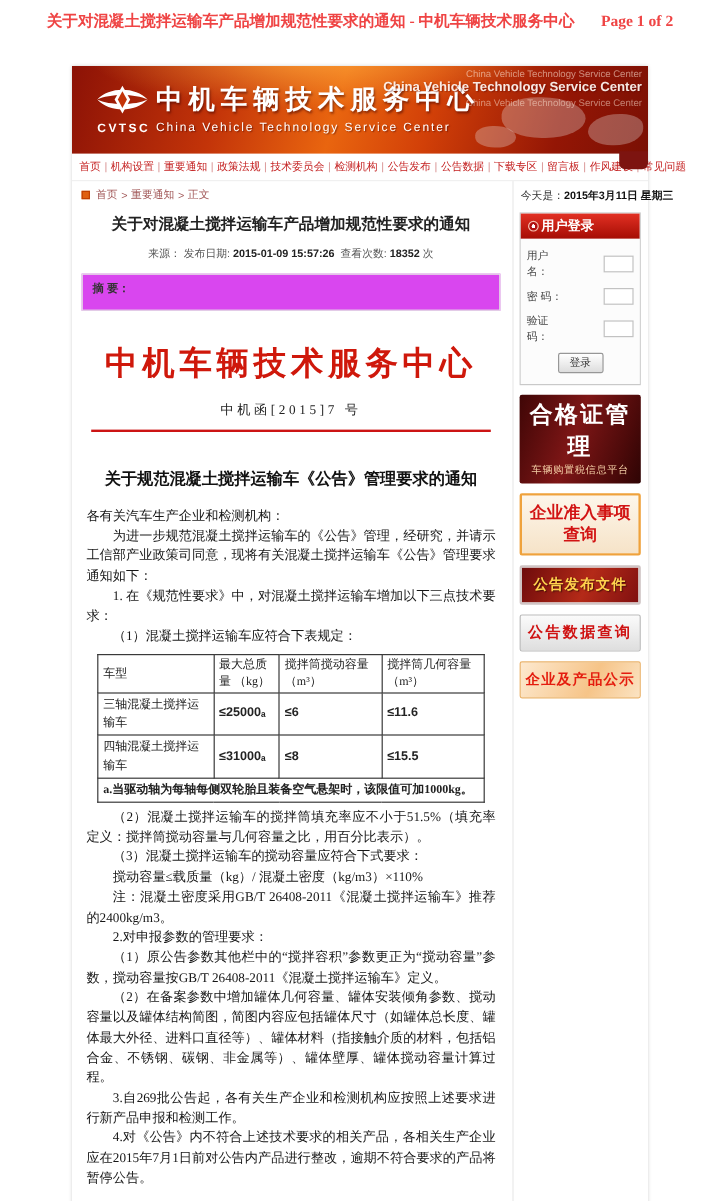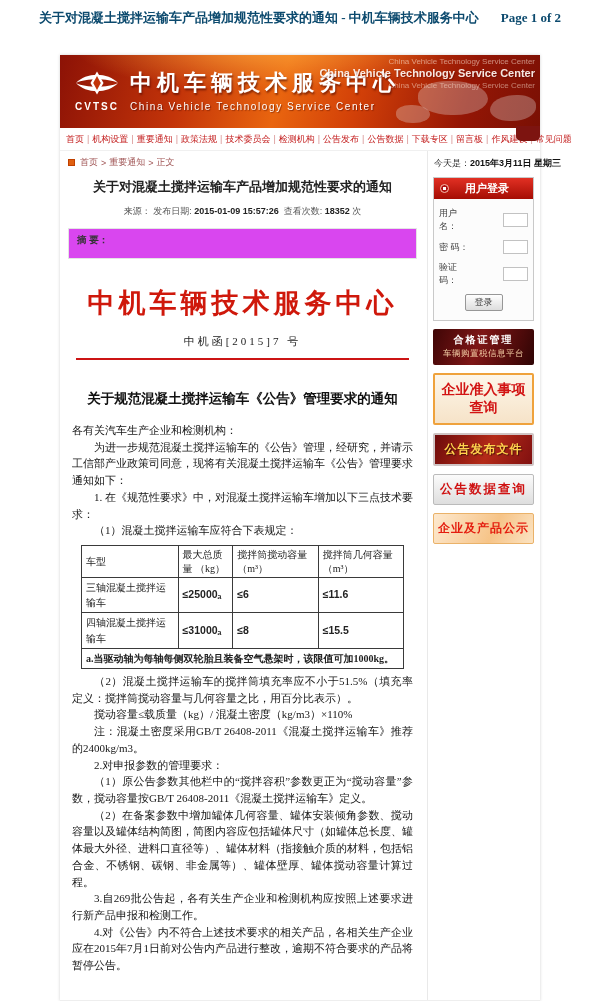--- a/index.html
+++ b/index.html
@@ -1,31 +1,31 @@
 <!DOCTYPE html>
 <html><head>
 <meta charset="utf-8">
 <style>
   * { margin:0; padding:0; box-sizing:border-box; }
   html,body { width:600px; height:1001px; background:#fff; font-family:"Liberation Sans",sans-serif; position:relative; overflow:hidden; }
 
   
-  .print-header { position:absolute; top:9px; left:0; width:600px; display:flex; justify-content:center; align-items:baseline; gap:22px; font-family:"Liberation Serif",serif; font-size:13px; font-weight:600; color:#0c4a6e; }
+  .print-header { position:absolute; top:9px; left:0; width:600px; display:flex; justify-content:center; align-items:baseline; gap:22px; font-family:"Liberation Serif",serif; font-size:13px; font-weight:600; color:#ef4444; }
 
   
   .page { position:absolute; left:60px; top:55px; width:480px; min-height:920px; background:#fff; box-shadow:0 0 3px rgba(0,0,0,.18); border-bottom:1px solid #eee; }
 
   
   .banner { position:relative; height:73px; overflow:hidden; background:linear-gradient(105deg,#8c1206 0%,#c33409 26%,#e9650f 46%,#d24008 62%,#941605 84%,#7a1004 100%); }
   .banner::before { content:""; position:absolute; inset:0; background:radial-gradient(ellipse 60% 90% at 42% -10%, rgba(255,170,60,.75), transparent 65%); }
   .map-blob { position:absolute; background:rgba(235,235,235,.30); border-radius:45% 55% 50% 50%; }
   .blob1 { right:52px; top:26px; width:70px; height:34px; }
   .blob2 { right:4px; top:40px; width:46px; height:26px; border-radius:60% 40% 55% 45%; }
   .blob3 { right:110px; top:50px; width:34px; height:18px; }
-  .banner-logo { position:absolute; left:9px; top:15px; width:56px; text-align:center; color:#fff; z-index:2; }
+  .banner-logo { position:absolute; left:9px; top:15px; width:56px; text-align:right; color:#fff; z-index:2; }
   .banner-logo .abbr { font-size:10px; font-weight:bold; letter-spacing:2px; margin-top:1px; }
   .banner-title { position:absolute; left:70px; top:13px; color:#fff; z-index:2; white-space:nowrap; }
   .banner-title .cn { font-size:22px; font-weight:bold; letter-spacing:5px; text-shadow:1px 2px 2px rgba(60,0,0,.55); }
   .banner-title .en { font-size:10px; letter-spacing:1.6px; margin-top:3px; text-shadow:1px 1px 1px rgba(60,0,0,.5); }
   .banner-marks { position:absolute; right:5px; top:2px; text-align:right; z-index:2; line-height:1.25; }
   .banner-marks .m1 { font-size:8px; color:rgba(255,235,220,.55); }
   .banner-marks .m2 { font-size:11px; color:rgba(255,250,245,.92); font-weight:bold; text-shadow:1px 1px 1px rgba(80,0,0,.4); }
   .banner-marks .m3 { font-size:8px; color:rgba(255,235,220,.5); }
   .banner-tab { position:absolute; right:0; top:71px; width:24px; height:15px; background:#7d1410; border-radius:0 0 5px 5px; z-index:3; }
 
@@ -63,31 +63,31 @@
   table.spec { width:calc(100% - 18px); margin:6px 9px 4px; border-collapse:collapse; font-size:10px; color:#222; }
   table.spec th, table.spec td { border:1px solid #3a3a3a; padding:2px 4px; text-align:left; vertical-align:middle; font-weight:normal; }
   table.spec th { line-height:1.35; }
   table.spec td.num { font-family:"Liberation Sans",sans-serif; font-weight:bold; font-size:10.5px; }
   table.spec td.foot { font-weight:600; font-size:10px; }
 
   
   .today { font-size:9px; color:#333; margin:3px 0 7px 1px; white-space:nowrap; }
   .today b { color:#111; }
   .login { border:1px solid #c9c9c9; }
-  .login-header { background:linear-gradient(#e23023,#a50d04); color:#fff; font-weight:bold; font-size:11px; padding:3px 6px; display:flex; align-items:center; gap:16px; }
+  .login-header { background:linear-gradient(#e23023,#a50d04); color:#fff; font-weight:bold; font-size:11px; padding:3px 6px; display:flex; align-items:center; gap:2px; }
   .login-icon { width:9px; height:9px; border-radius:50%; background:radial-gradient(circle,#fff 0 30%, #b01010 34% 100%); border:1px solid #f5c0b0; flex:none; }
   .login-body { background:#fcfcfc; padding:8px 5px 9px; }
   .form-row { display:flex; align-items:center; margin-bottom:7px; font-size:9px; color:#444;gap:31px; }
   .form-row label { width:33px; flex:none; }
   .form-row input { flex:1; min-width:0; height:14px; border:1px solid #c2c2c2; background:#fff; }
   .login-submit { display:block; margin:3px auto 0; font-size:9px; color:#333; padding:1px 9px; background:linear-gradient(#fff,#ddd); border:1px solid #979797; border-radius:2px; cursor:pointer; }
 
   .side-banner { margin-top:8px; text-align:center; cursor:pointer; border-radius:2px; }
   .sb0 { background:linear-gradient(110deg,#3f0606,#7e1616 45%,#4d0a0a 80%,#2e0404); color:#fff; padding:4px 2px 5px; }
-  .sb0 .l1 { font-size:10px; font-weight:bold; letter-spacing:2px; }
+  .sb0 .l1 { font-size:19px; font-weight:bold; letter-spacing:2px; }
   .sb0 .l2 { font-size:8.5px; color:#f4cfa6; margin-top:1px; letter-spacing:.5px; }
   .sb1 { background:linear-gradient(#fdf6ea,#f6e3c8); border:2px solid #efa23c; color:#d21414; font-weight:bold; font-size:14px; padding:6px 0; }
   .sb2 { background:linear-gradient(115deg,#6e0b0b,#b42a18 55%,#801010); border:2px solid #cfc4c4; color:#ffd24d; font-weight:bold; font-size:12px; padding:6px 0; letter-spacing:1px; text-shadow:1px 1px 1px rgba(0,0,0,.5); }
   .sb3 { background:linear-gradient(#fbfbfb,#dedede); border:1px solid #bbb; color:#cf1212; font-weight:bold; font-size:12.5px; letter-spacing:2px; padding:6px 0; }
   .sb4 { background:linear-gradient(115deg,#fde9cf,#f6c488 60%,#fbe3c2); border:1px solid #eab269; color:#e41c0e; font-weight:bold; font-size:12px; padding:6px 0; letter-spacing:1px; }
 </style>
 </head>
 <body>
 
 <div class="print-header">
@@ -196,20 +196,21 @@
                 <td class="num">≤8</td>
                 <td class="num">≤15.5</td>
               </tr>
               <tr>
                 <td class="foot" colspan="4">a.当驱动轴为每轴每侧双轮胎且装备空气悬架时，该限值可加1000kg。</td>
               </tr>
             </tbody>
           </table>
 
           <p class="indent">（2）混凝土搅拌运输车的搅拌筒填充率应不小于51.5%（填充率定义：搅拌筒搅动容量与几何容量之比，用百分比表示）。</p>
+          <p class="indent">（3）混凝土搅拌运输车的搅动容量应符合下式要求：</p>
           <p class="indent">搅动容量≤载质量（kg）/ 混凝土密度（kg/m3）×110%</p>
           <p class="indent">注：混凝土密度采用GB/T 26408-2011《混凝土搅拌运输车》推荐的2400kg/m3。</p>
           <p class="indent">2.对申报参数的管理要求：</p>
           <p class="indent">（1）原公告参数其他栏中的“搅拌容积”参数更正为“搅动容量”参数，搅动容量按GB/T 26408-2011《混凝土搅拌运输车》定义。</p>
           <p class="indent">（2）在备案参数中增加罐体几何容量、罐体安装倾角参数、搅动容量以及罐体结构简图，简图内容应包括罐体尺寸（如罐体总长度、罐体最大外径、进料口直径等）、罐体材料（指接触介质的材料，包括铝合金、不锈钢、碳钢、非金属等）、罐体壁厚、罐体搅动容量计算过程。</p>
           <p class="indent">3.自269批公告起，各有关生产企业和检测机构应按照上述要求进行新产品申报和检测工作。</p>
           <p class="indent">4.对《公告》内不符合上述技术要求的相关产品，各相关生产企业应在2015年7月1日前对公告内产品进行整改，逾期不符合要求的产品将暂停公告。</p>
 
         </div>
 

